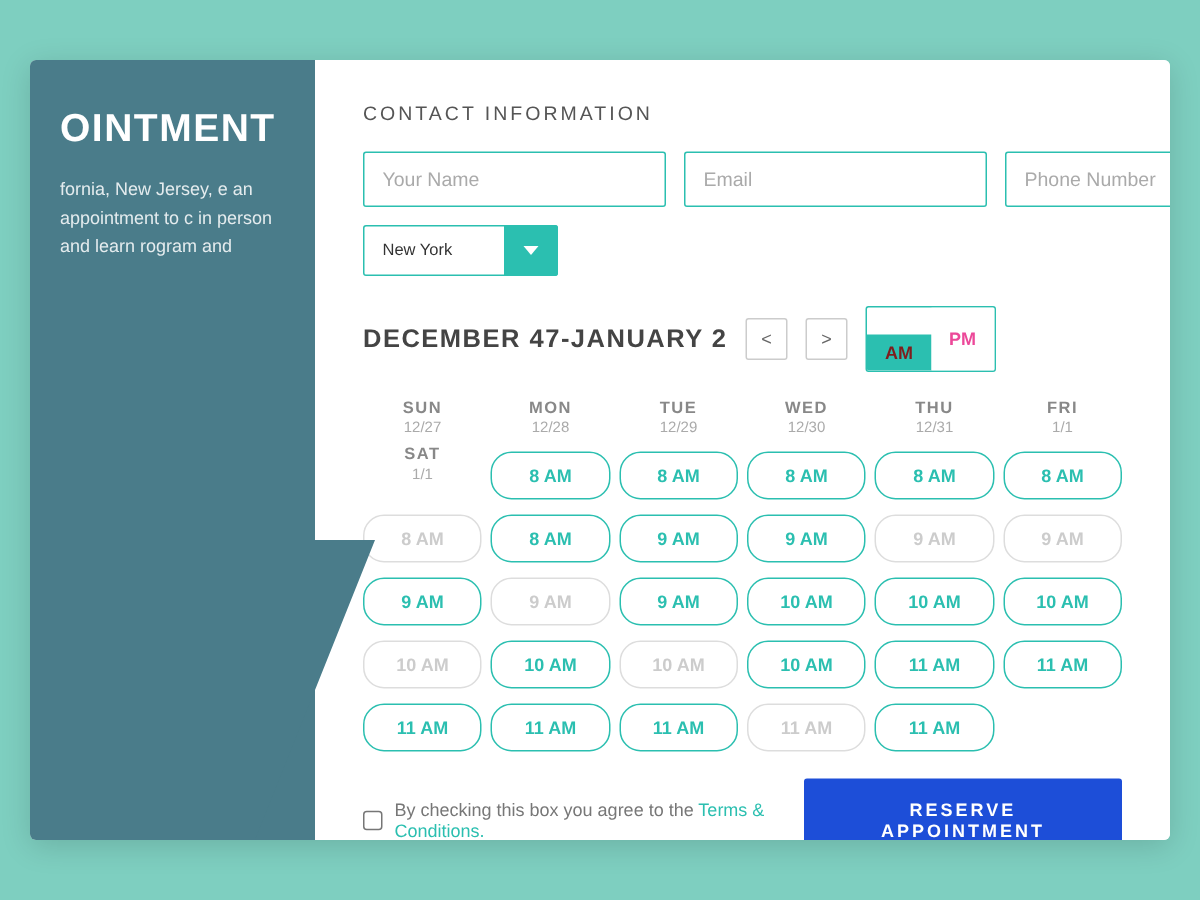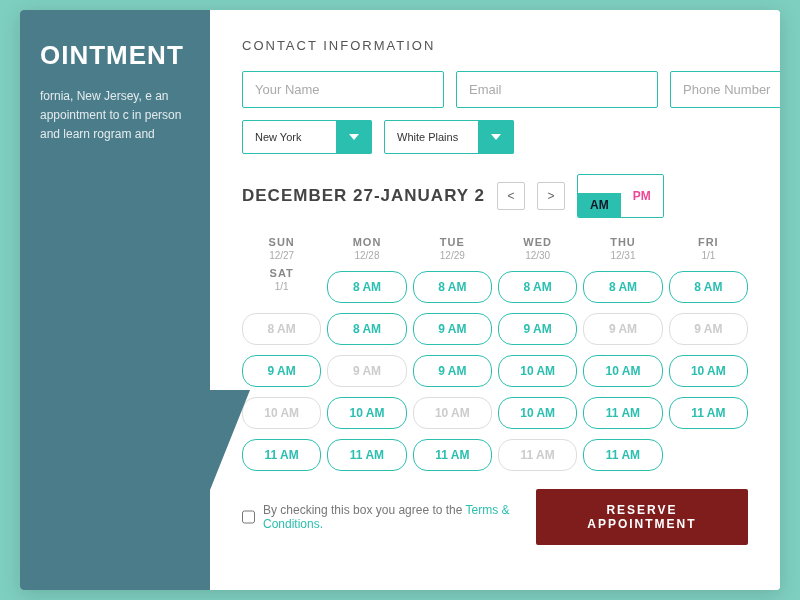--- a/index.html
+++ b/index.html
@@ -8,21 +8,21 @@
       height: 600px;
       background-color: #7ecfc0;
       font-family: 'Arial', sans-serif;
       overflow: hidden;
       display: flex;
       align-items: center;
       justify-content: center;
     }
     .outer-wrapper {
       width: 760px;
-      height: 580px;
+      height: 520px;
       background: #e8f5f2;
       border-radius: 4px;
       display: flex;
       overflow: hidden;
       box-shadow: 0 4px 20px rgba(0,0,0,0.15);
       justify-content: flex-end;
     }
     .sidebar {
       width: 190px;
       min-width: 190px;
@@ -163,21 +163,21 @@
     .am-pm-btn {
       padding: 5px 12px;
       font-size: 12px;
       font-weight: 700;
       cursor: pointer;
       border: none;
       outline: none;
     }
     .am-pm-btn.active {
       background: #2bbfb0;
-      color: #0f172a;
+      color: #7f1d1d;
       margin-top: 18px;
     }
     .am-pm-btn.inactive {
       background: white;
       color: #ec4899;
     }
     .calendar-grid {
       display: grid;
       grid-template-columns: repeat(6, 1fr);
       gap: 6px;
@@ -229,21 +229,21 @@
     .terms-check input[type=checkbox] {
       width: 14px;
       height: 14px;
       cursor: pointer;
     }
     .terms-link {
       color: #2bbfb0;
       text-decoration: none;
     }
     .reserve-btn {
-      background: #7f1d1d;
+      background: #1d4ed8;
       color: white;
       border: none;
       padding: 14px 24px;
       font-size: 12px;
       font-weight: 700;
       letter-spacing: 2px;
       border-radius: 2px;
       cursor: pointer;
       text-transform: uppercase;
     }
@@ -269,32 +269,24 @@
     </div>
     <div class="select-row">
       <div class="select-wrapper">
         <select>
           <option>New York</option>
           <option>New Jersey</option>
           <option>California</option>
         </select>
         <div class="select-arrow"></div>
       </div>
-      <div class="select-wrapper">
-        <select>
-          <option>White Plains</option>
-          <option>New York City</option>
-          <option>Buffalo</option>
-        </select>
-        <div class="select-arrow"></div>
-      </div>
     </div>
 
     <div class="calendar-header">
-      <span class="date-range">DECEMBER 27-JANUARY 2</span>
+      <span class="date-range">DECEMBER 47-JANUARY 2</span>
       <button class="nav-btn">&lt;</button>
       <button class="nav-btn">&gt;</button>
       <div class="am-pm-toggle">
         <button class="am-pm-btn active">AM</button>
         <button class="am-pm-btn inactive">PM</button>
       </div>
     </div>
 
     <div class="calendar-grid" id="calendar-grid">
 

